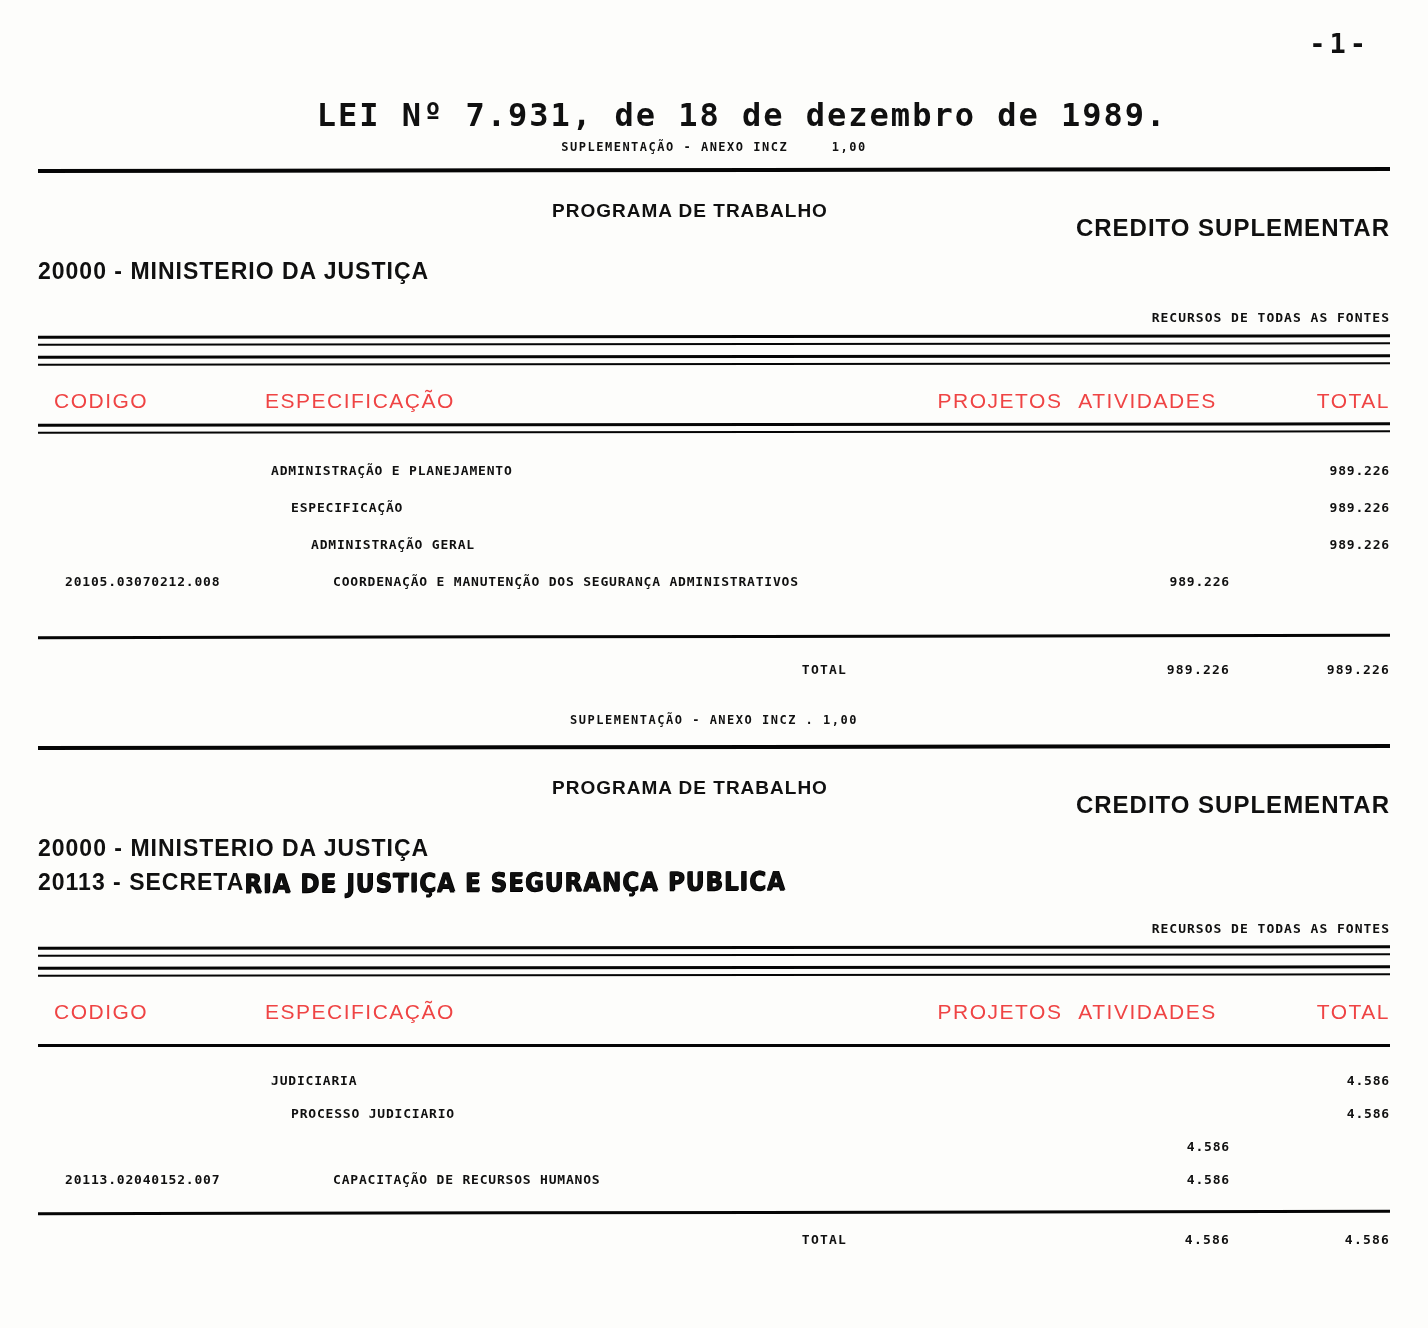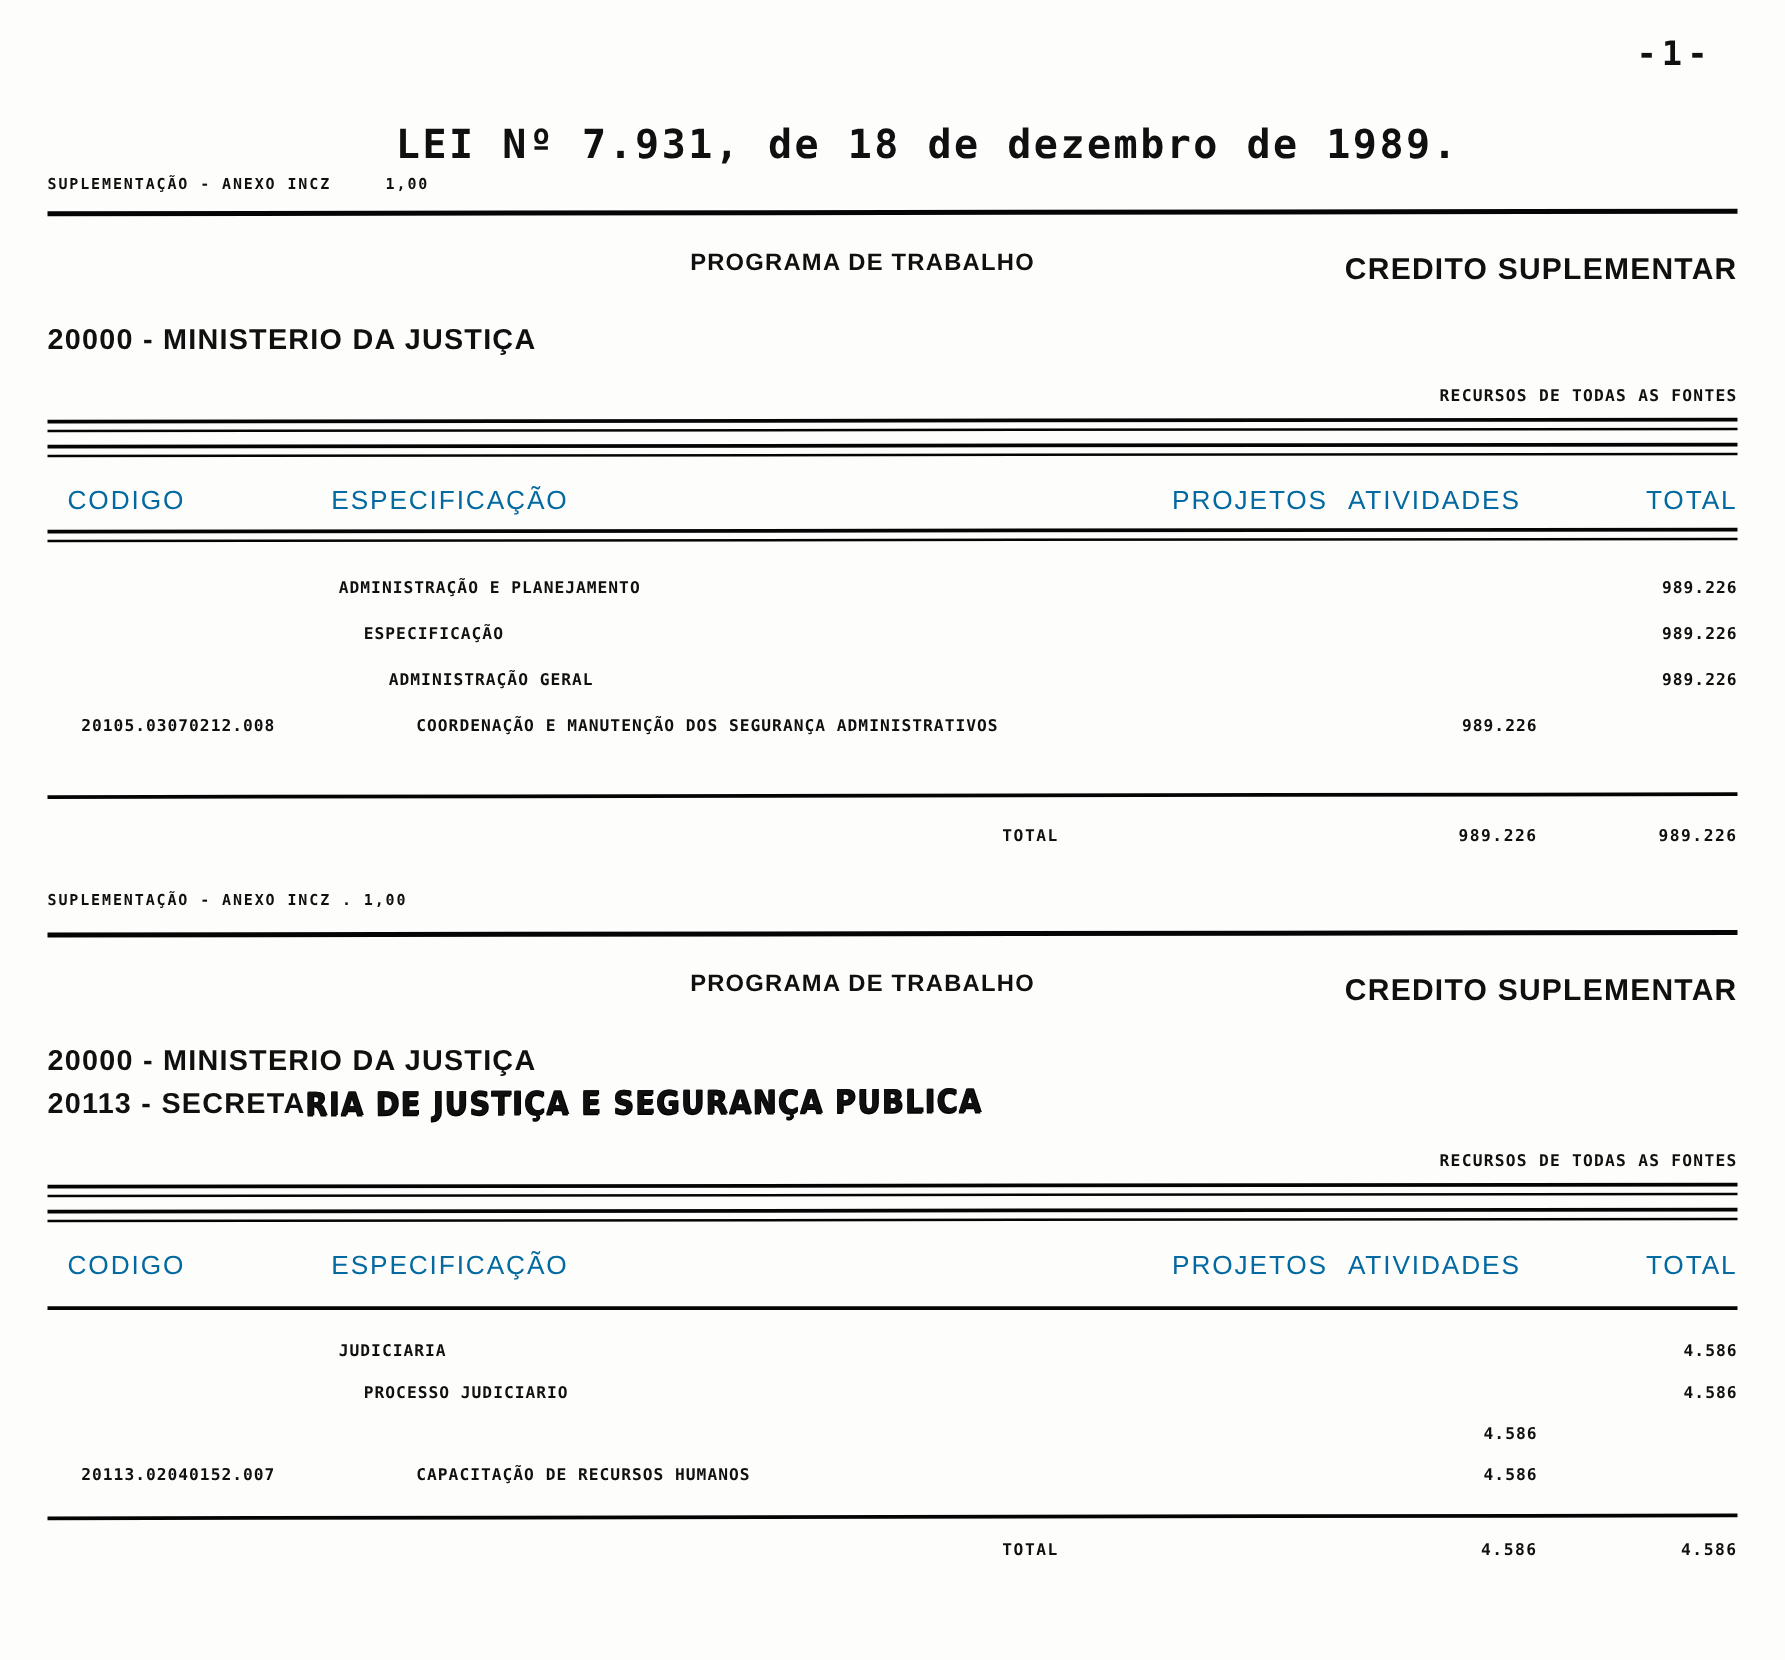--- a/index.html
+++ b/index.html
@@ -17,42 +17,42 @@
     position:absolute; top:28px; right:58px;
     font:700 27px "DejaVu Sans Mono", monospace; letter-spacing:4px;
   }
   .doc-title {
     margin-top:96px; text-align:center;
     font:700 32px "DejaVu Sans Mono", monospace; letter-spacing:2px;
     transform:translateX(28px);
   }
 
   .annex-row {
-    display:flex; justify-content:flex-start; align-items:flex-end;
+    display:flex; justify-content:center; align-items:flex-end;
     margin-top:6px;
     font:700 12px "DejaVu Sans Mono", monospace; letter-spacing:1.5px;
   }
   .currency { white-space:pre; }
 
   .rule-thick { height:4px; background:#050505; margin-top:14px; transform:rotate(-0.08deg); }
   .rule-mid   { height:3px; background:#050505; }
   .double-rule {
     margin-top:10px; height:10px;
     border-top:3px solid #050505; border-bottom:2px solid #050505;
     transform:rotate(-0.06deg);
   }
 
   .prog-row { position:relative; margin-top:28px; height:30px; }
   .prog-title {
     position:absolute; left:50%; transform:translateX(calc(-50% - 24px));
     font-family:"Liberation Sans", sans-serif; font-weight:700;
     font-size:19px; letter-spacing:1px; white-space:nowrap;
   }
   .credit-title {
-    position:absolute; right:0; top:2px;
+    position:absolute; right:0; top:14px;
     font-family:"Liberation Sans", sans-serif; font-weight:700;
     font-size:24px; letter-spacing:1px; white-space:nowrap;
   }
 
   .org-lines { margin-top:24px; }
   .org-line {
     font-family:"Liberation Sans", sans-serif; font-weight:700;
     font-size:23px; letter-spacing:1px; line-height:34px; white-space:nowrap;
   }
   .overprint {
@@ -66,21 +66,21 @@
   .resources {
     margin-top:22px; text-align:right;
     font:700 13px "DejaVu Sans Mono", monospace; letter-spacing:1px;
   }
 
   .grid { display:grid; grid-template-columns:205px 1fr 130px 165px 160px; align-items:baseline; }
 
   .thead {
     margin-top:24px;
     font-family:"Liberation Sans", sans-serif; font-size:21px;
-    letter-spacing:1.5px; color:#0369a1;
+    letter-spacing:1.5px; color:#ef4444;
   }
   .h-codigo { padding-left:16px; }
   .h-esp    { padding-left:22px; }
   .h-proj   { text-align:center; }
   .h-ativ   { text-align:center; }
   .h-total  { text-align:right; }
 
   .tbody { margin-top:30px; }
   .t-row {
     font:700 13px "DejaVu Sans Mono", monospace; letter-spacing:0.8px;

